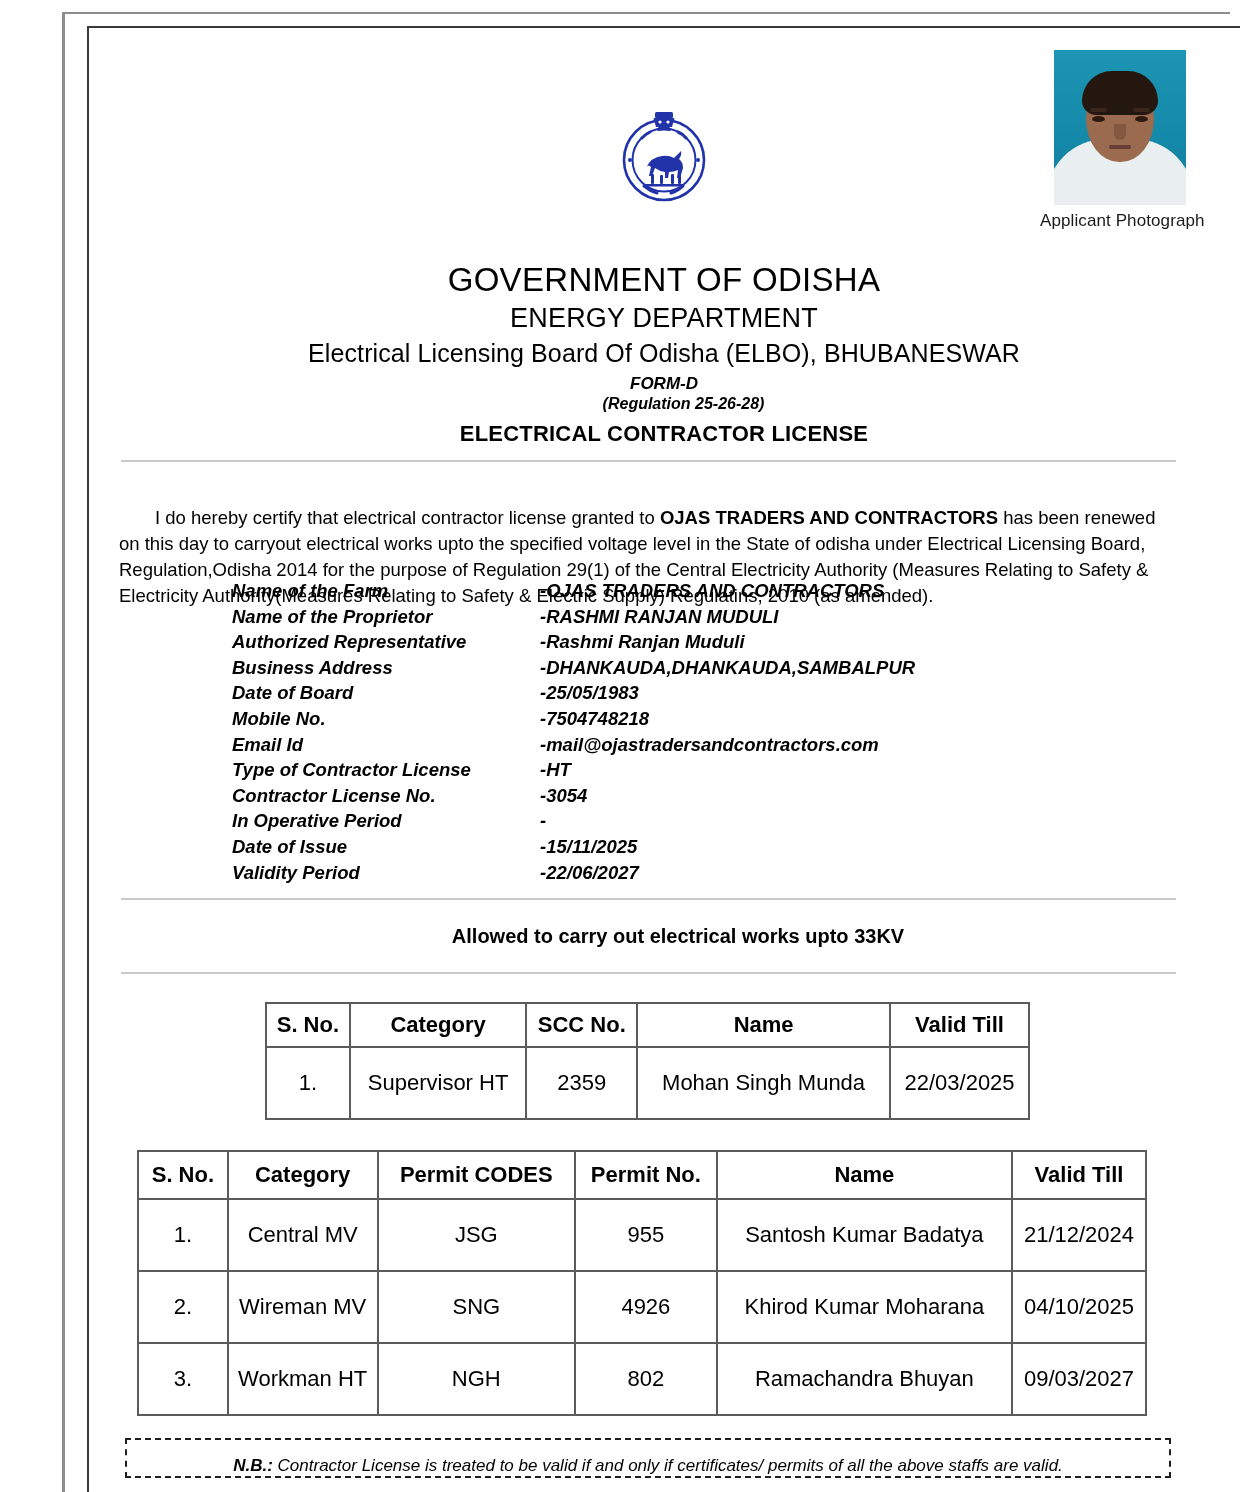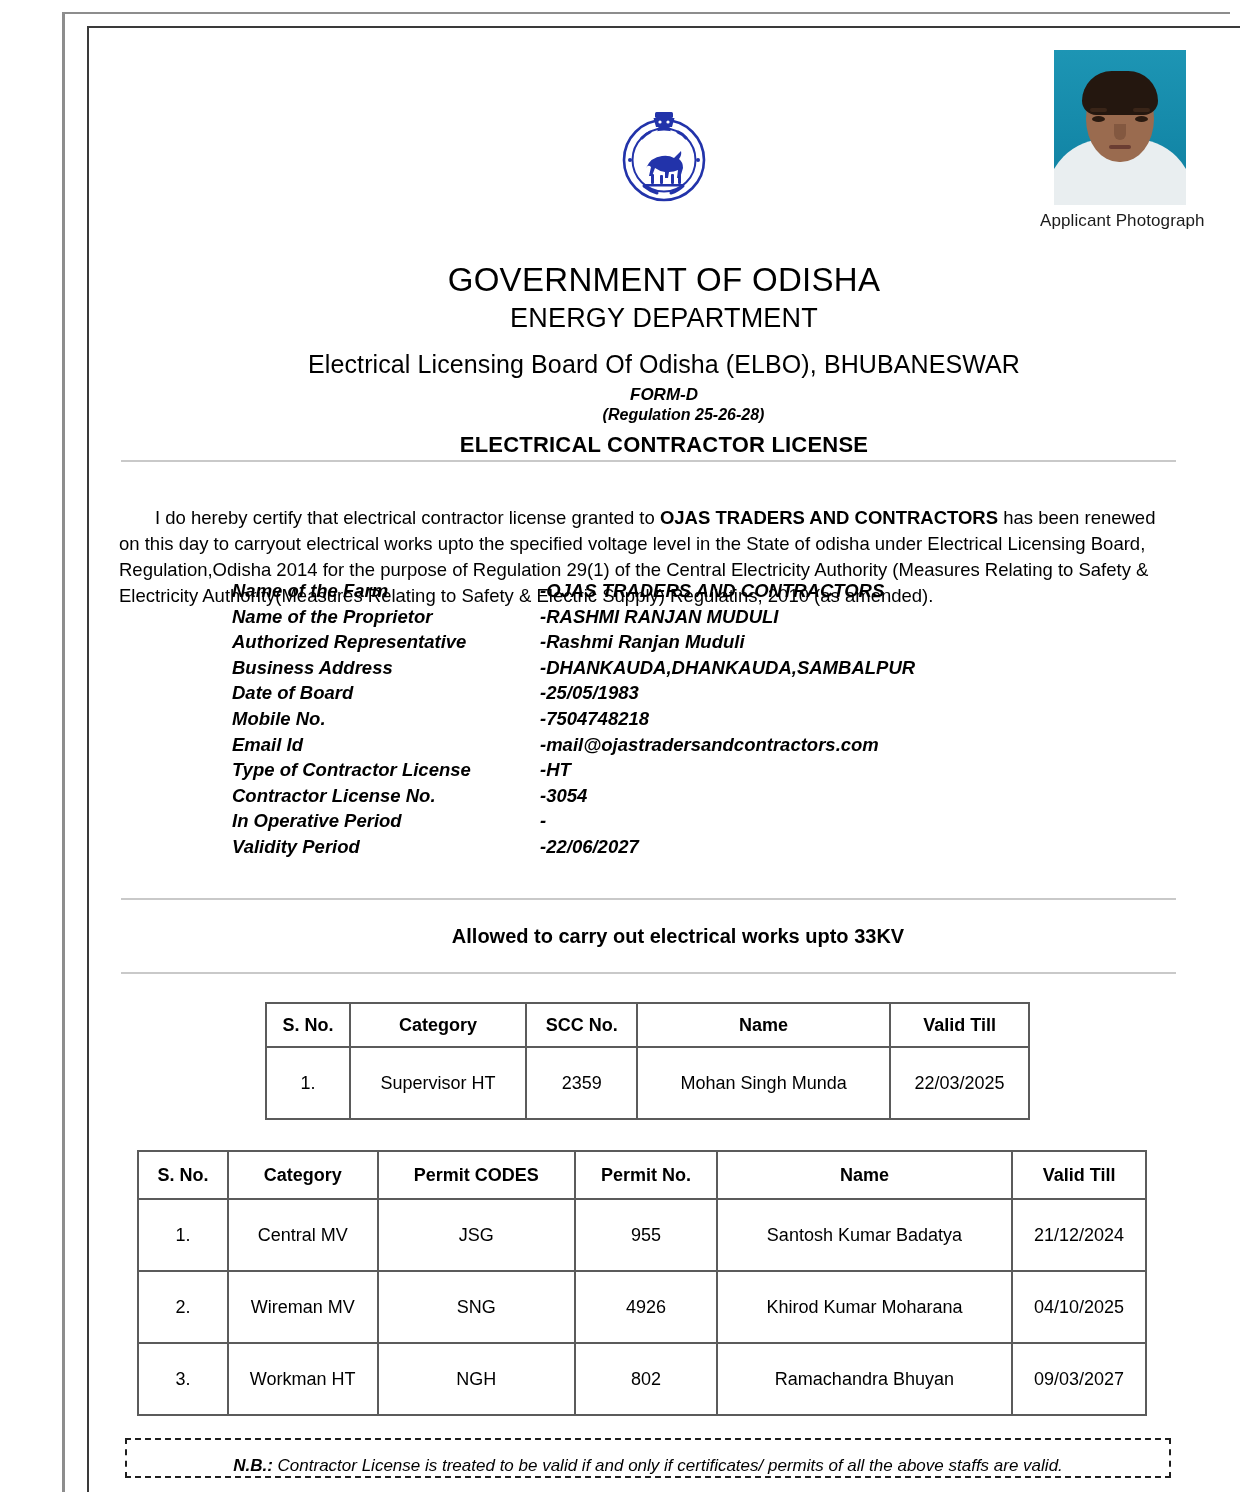--- a/index.html
+++ b/index.html
@@ -155,21 +155,21 @@
   .heading-block {
     position: absolute;
     left: 0;
     top: 232px;
     width: 1150px;
     text-align: center;
     color: #000;
   }
   .h-gov  { font-size: 33px; letter-spacing: .3px; line-height: 1.2; }
   .h-dept { font-size: 27px; letter-spacing: .2px; line-height: 1.25; margin-top: 2px;}
-  .h-board{ font-size: 25px; letter-spacing: .1px; line-height: 1.3; margin-top: 13px;}
+  .h-board{ font-size: 25px; letter-spacing: .1px; line-height: 1.3; margin-top: 2px;}
   .h-form { font-size: 17px; font-weight: bold; font-style: italic; margin-top: 4px; }
   .h-reg  { font-size: 16px; font-weight: bold; font-style: italic; margin-top: 1px; margin-left: 39px; }
   .h-title{ font-size: 22px; font-weight: bold; margin-top: 8px; letter-spacing: .2px;}
 
   
   .rule {
     position: absolute;
     left: 32px;
     width: 1055px;
     height: 0;
@@ -225,21 +225,21 @@
   table.lic {
     position: absolute;
     border-collapse: collapse;
     color: #000;
   }
   table.lic th, table.lic td {
     border: 2px solid #5b5b5b;
     text-align: center;
     vertical-align: middle;
     padding: 2px 4px;
-    font-size: 18px;
+    font-size: 22px;
     font-weight: normal;
     line-height: 1.13;
     margin-left: 29px;
   }
   table.lic th { font-weight: bold; }
 
   
   #tbl-supervisor { left: 176px; top: 974px; width: 765px; }
   #tbl-supervisor th, #tbl-supervisor td { height: 44px; }
   #tbl-supervisor tr.body td { height: 72px; }
@@ -396,20 +396,24 @@
         </div>
         <div class="frow">
           <div class="flabel">Contractor License No.</div>
           <div class="fvalue">-3054</div>
         </div>
         <div class="frow">
           <div class="flabel">In Operative Period</div>
           <div class="fvalue">-</div>
         </div>
         <div class="frow">
+          <div class="flabel">Date of Issue</div>
+          <div class="fvalue">-15/11/2025</div>
+        </div>
+        <div class="frow">
           <div class="flabel">Validity Period</div>
           <div class="fvalue">-22/06/2027</div>
         </div>
       </div>
 
       <div class="rule r2"></div>
 
       <div class="kv-line">Allowed to carry out electrical works upto 33KV</div>
 
       <div class="rule r3"></div>

